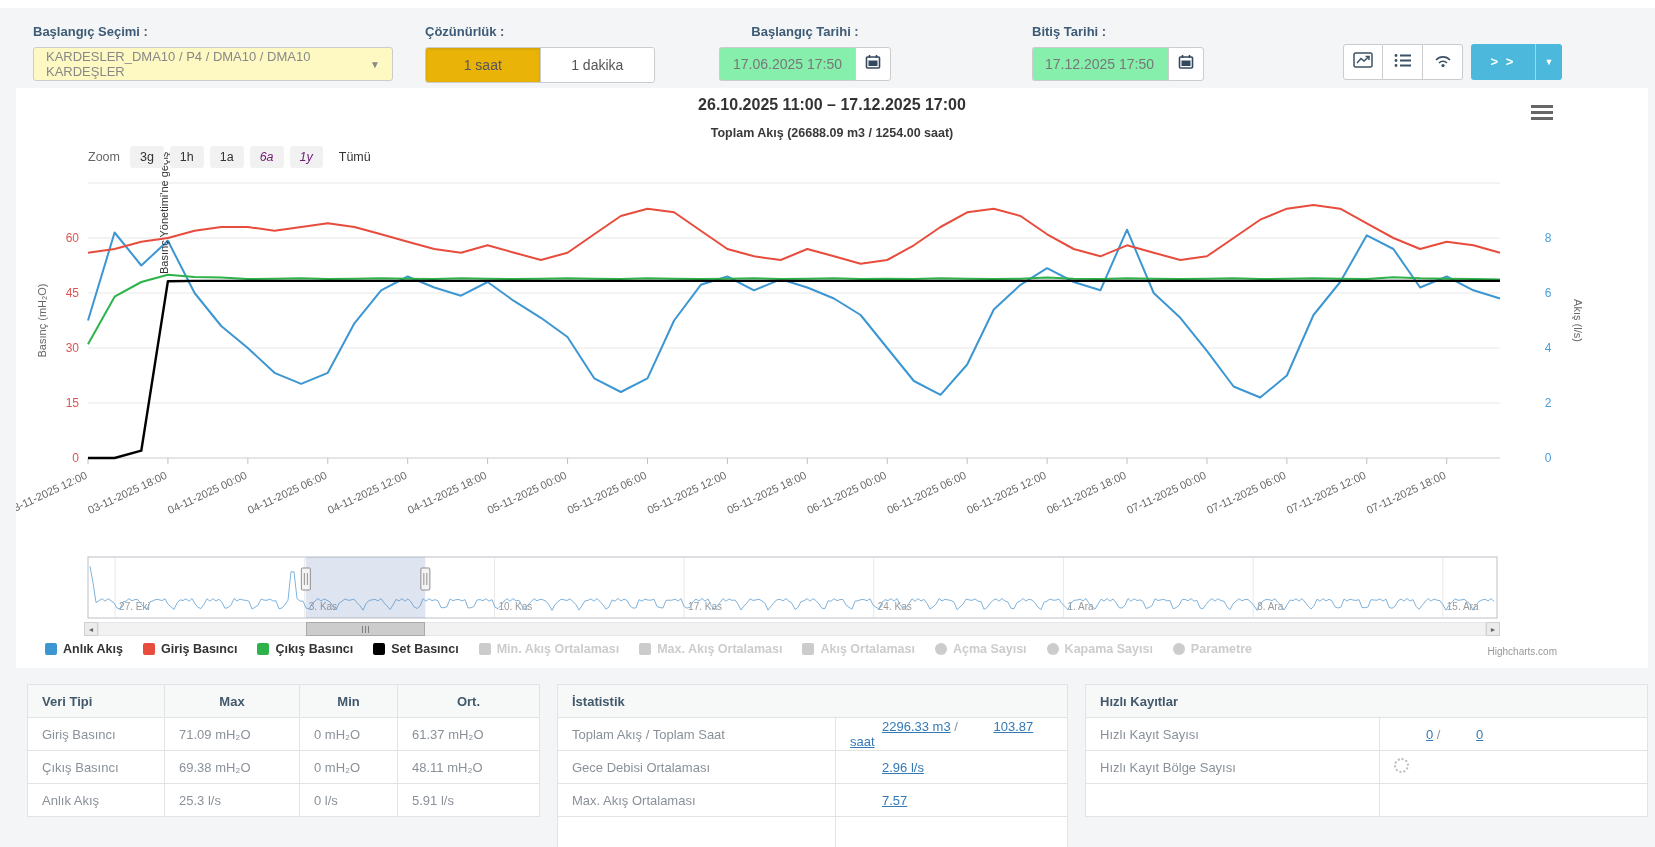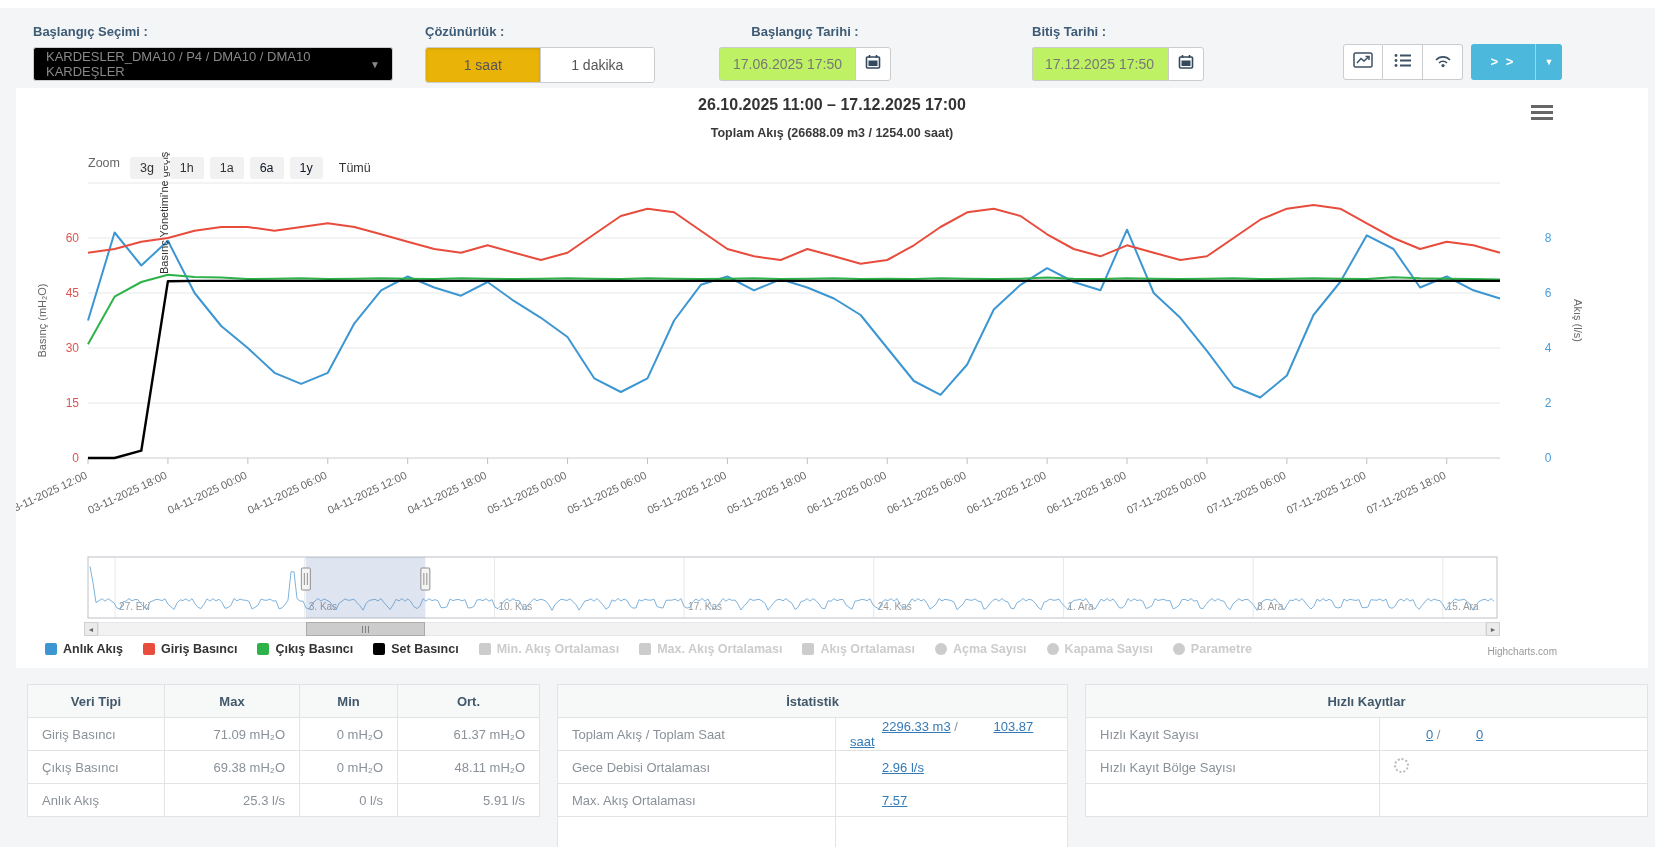--- a/index.html
+++ b/index.html
@@ -3,51 +3,51 @@
 <meta charset="utf-8">
 <style>
   html,body{margin:0;padding:0;}
   body{width:1655px;height:847px;overflow:hidden;background:#f3f5f7;font-family:"Liberation Sans",sans-serif;}
   .topstrip{height:8px;background:#ffffff;}
   
   .toolbar{position:relative;height:80px;}
   .tb-block{position:absolute;top:16px;}
   .lbl{font-size:13px;font-weight:700;color:#3e5b76;margin-bottom:8px;}
   .select{display:flex;justify-content:space-between;align-items:center;box-sizing:border-box;
-    width:360px;height:34px;padding:0 12px;border:1px solid #ccc;border-radius:3px;background:#000000;
+    width:360px;height:34px;padding:0 12px;border:1px solid #ccc;border-radius:3px;background:#fef9c3;
     font-size:13px;color:#888;cursor:pointer;}
   .caret{color:#888;font-size:10px;}
   .btn-group{display:flex;height:36px;border-radius:3px;overflow:hidden;border:1px solid #ccc;width:230px;box-sizing:border-box;}
   .res-btn{flex:1;text-align:center;line-height:34px;font-size:14px;color:#555;background:#fff;cursor:pointer;}
   .res-btn + .res-btn{border-left:1px solid #ccc;}
   .res-btn.sel{background:#eab308;box-shadow:inset 0 1px 3px rgba(0,0,0,.12);}
   .date-group{display:flex;}
   .date-input{box-sizing:border-box;width:136px;height:34px;padding:0 12px;border:1px solid #ccc;border-right:none;
-    border-radius:3px 0 0 3px;background:#bef264;color:#777;font-size:14px;line-height:32px;}
+    border-radius:3px 0 0 3px;background:#86efac;color:#777;font-size:14px;line-height:32px;}
   .cal-btn{box-sizing:border-box;width:36px;height:34px;border:1px solid #ccc;border-radius:0 3px 3px 0;background:#fff;
     display:flex;align-items:center;justify-content:center;cursor:pointer;}
   .actions{display:flex;align-items:center;}
   .icon-btn{box-sizing:border-box;width:40px;height:36px;background:#fff;border:1px solid #ccc;border-left:none;
     display:flex;align-items:center;justify-content:center;cursor:pointer;}
   .icon-btn.first{border-left:1px solid #ccc;border-radius:3px 0 0 3px;}
   .icon-btn.last{border-radius:0 3px 3px 0;}
   .go-btn{display:flex;height:36px;margin-left:8px;border-radius:3px;overflow:hidden;cursor:pointer;}
   .go-main{background:#4cb9dc;color:#fff;width:64px;text-align:center;line-height:36px;font-weight:700;font-size:13px;letter-spacing:2px;}
   .go-caret{background:#4cb9dc;width:26px;border-left:1px solid rgba(255,255,255,.45);color:#fff;
     display:flex;align-items:center;justify-content:center;font-size:9px;}
   
   .chart-card{position:relative;margin:0 7px 0 16px;height:580px;background:#fff;}
   .c-title{position:absolute;top:8px;left:0;width:100%;text-align:center;font-size:16px;font-weight:700;color:#333;}
   .c-sub{position:absolute;top:38px;left:0;width:100%;text-align:center;font-size:12.5px;font-weight:600;color:#3a3a3a;}
   .hamburger{position:absolute;right:95px;top:14px;width:22px;cursor:pointer;z-index:3;}
   .hamburger div{height:3px;background:#666;margin:3px 0;}
   .zoom-row{position:absolute;left:72px;top:58px;display:flex;align-items:center;gap:6px;z-index:2;}
   .zoom-label{font-size:12.5px;color:#666;margin-right:4px;}
-  .zoom-btn{background:#f1f1f1;border-radius:3px;padding:4px 10px;font-size:12.5px;color:#333;cursor:pointer;margin-top:11px;}
-  .zoom-btn.zb-dis{color:#0f172a;cursor:default;}
+  .zoom-btn{background:#f1f1f1;border-radius:3px;padding:4px 10px;font-size:12.5px;color:#333;cursor:pointer;}
+  .zoom-btn.zb-dis{color:#701a75;cursor:default;font-style:italic;}
   .zoom-btn.zb-plain{background:transparent;}
   .annotation{position:absolute;left:142px;top:44px;width:142px;transform:rotate(-90deg) translateX(-100%);
     transform-origin:0 0;font-size:11px;color:#333;white-space:nowrap;z-index:1;}
   .main-svg{position:absolute;left:0;top:88px;}
   .nav-svg{position:absolute;left:0;top:468px;}
   .scrollbar{position:absolute;left:68px;top:534px;width:1416px;height:14px;}
   .sb-arrow{position:absolute;top:0;width:14px;height:14px;box-sizing:border-box;background:#ebebeb;border:1px solid #d0d0d0;
     display:flex;align-items:center;justify-content:center;font-size:7px;color:#666;cursor:pointer;}
   .sb-arrow.left{left:0;} .sb-arrow.right{right:0;}
   .sb-track{position:absolute;left:14px;right:14px;top:0;height:14px;box-sizing:border-box;background:#f2f2f2;border:1px solid #e6e6e6;}
@@ -59,22 +59,22 @@
   .lg-swatch{width:12px;height:12px;border-radius:2px;margin-right:6px;}
   .lg-swatch.round{border-radius:50%;}
   .lg-label{font-size:12.5px;font-weight:700;color:#333;}
   .lg-label.dis{color:#ccc;}
   .credits{position:absolute;right:91px;top:558px;font-size:10px;color:#999;cursor:pointer;}
   
   .tables{display:flex;gap:17px;margin:16px 7px 0 27px;align-items:flex-start;}
   table{border-collapse:collapse;background:#fff;}
   th,td{border:1px solid #e3e3e3;height:33px;padding:0 14px;font-size:13px;box-sizing:border-box;}
   th{background:#f7f8f8;color:#42586b;font-weight:700;text-align:center;}
-  th.th-left{text-align:center;}
-  td{color:#8a9199;text-align:right;}
+  th.th-left{text-align:left;}
+  td{color:#8a9199;text-align:left;}
   td.td-left{text-align:left;}
   .t1{width:513px;} .t2{width:511px;} .t3{width:563px;}
   .t1 th:nth-child(1),.t1 td:nth-child(1){width:137px;}
   .t1 th:nth-child(2),.t1 td:nth-child(2){width:135px;}
   .t1 th:nth-child(3),.t1 td:nth-child(3){width:98px;}
   .t2 td:first-child{width:278px;} .t3 td:first-child{width:294px;}
   a{color:#337ab7;text-decoration:underline;margin-left:32px;}
   .spinner{display:inline-block;width:11px;height:11px;border:2px dotted #b9b9b9;border-radius:50%;}
   svg text{font-family:"Liberation Sans",sans-serif;}
 </style>

